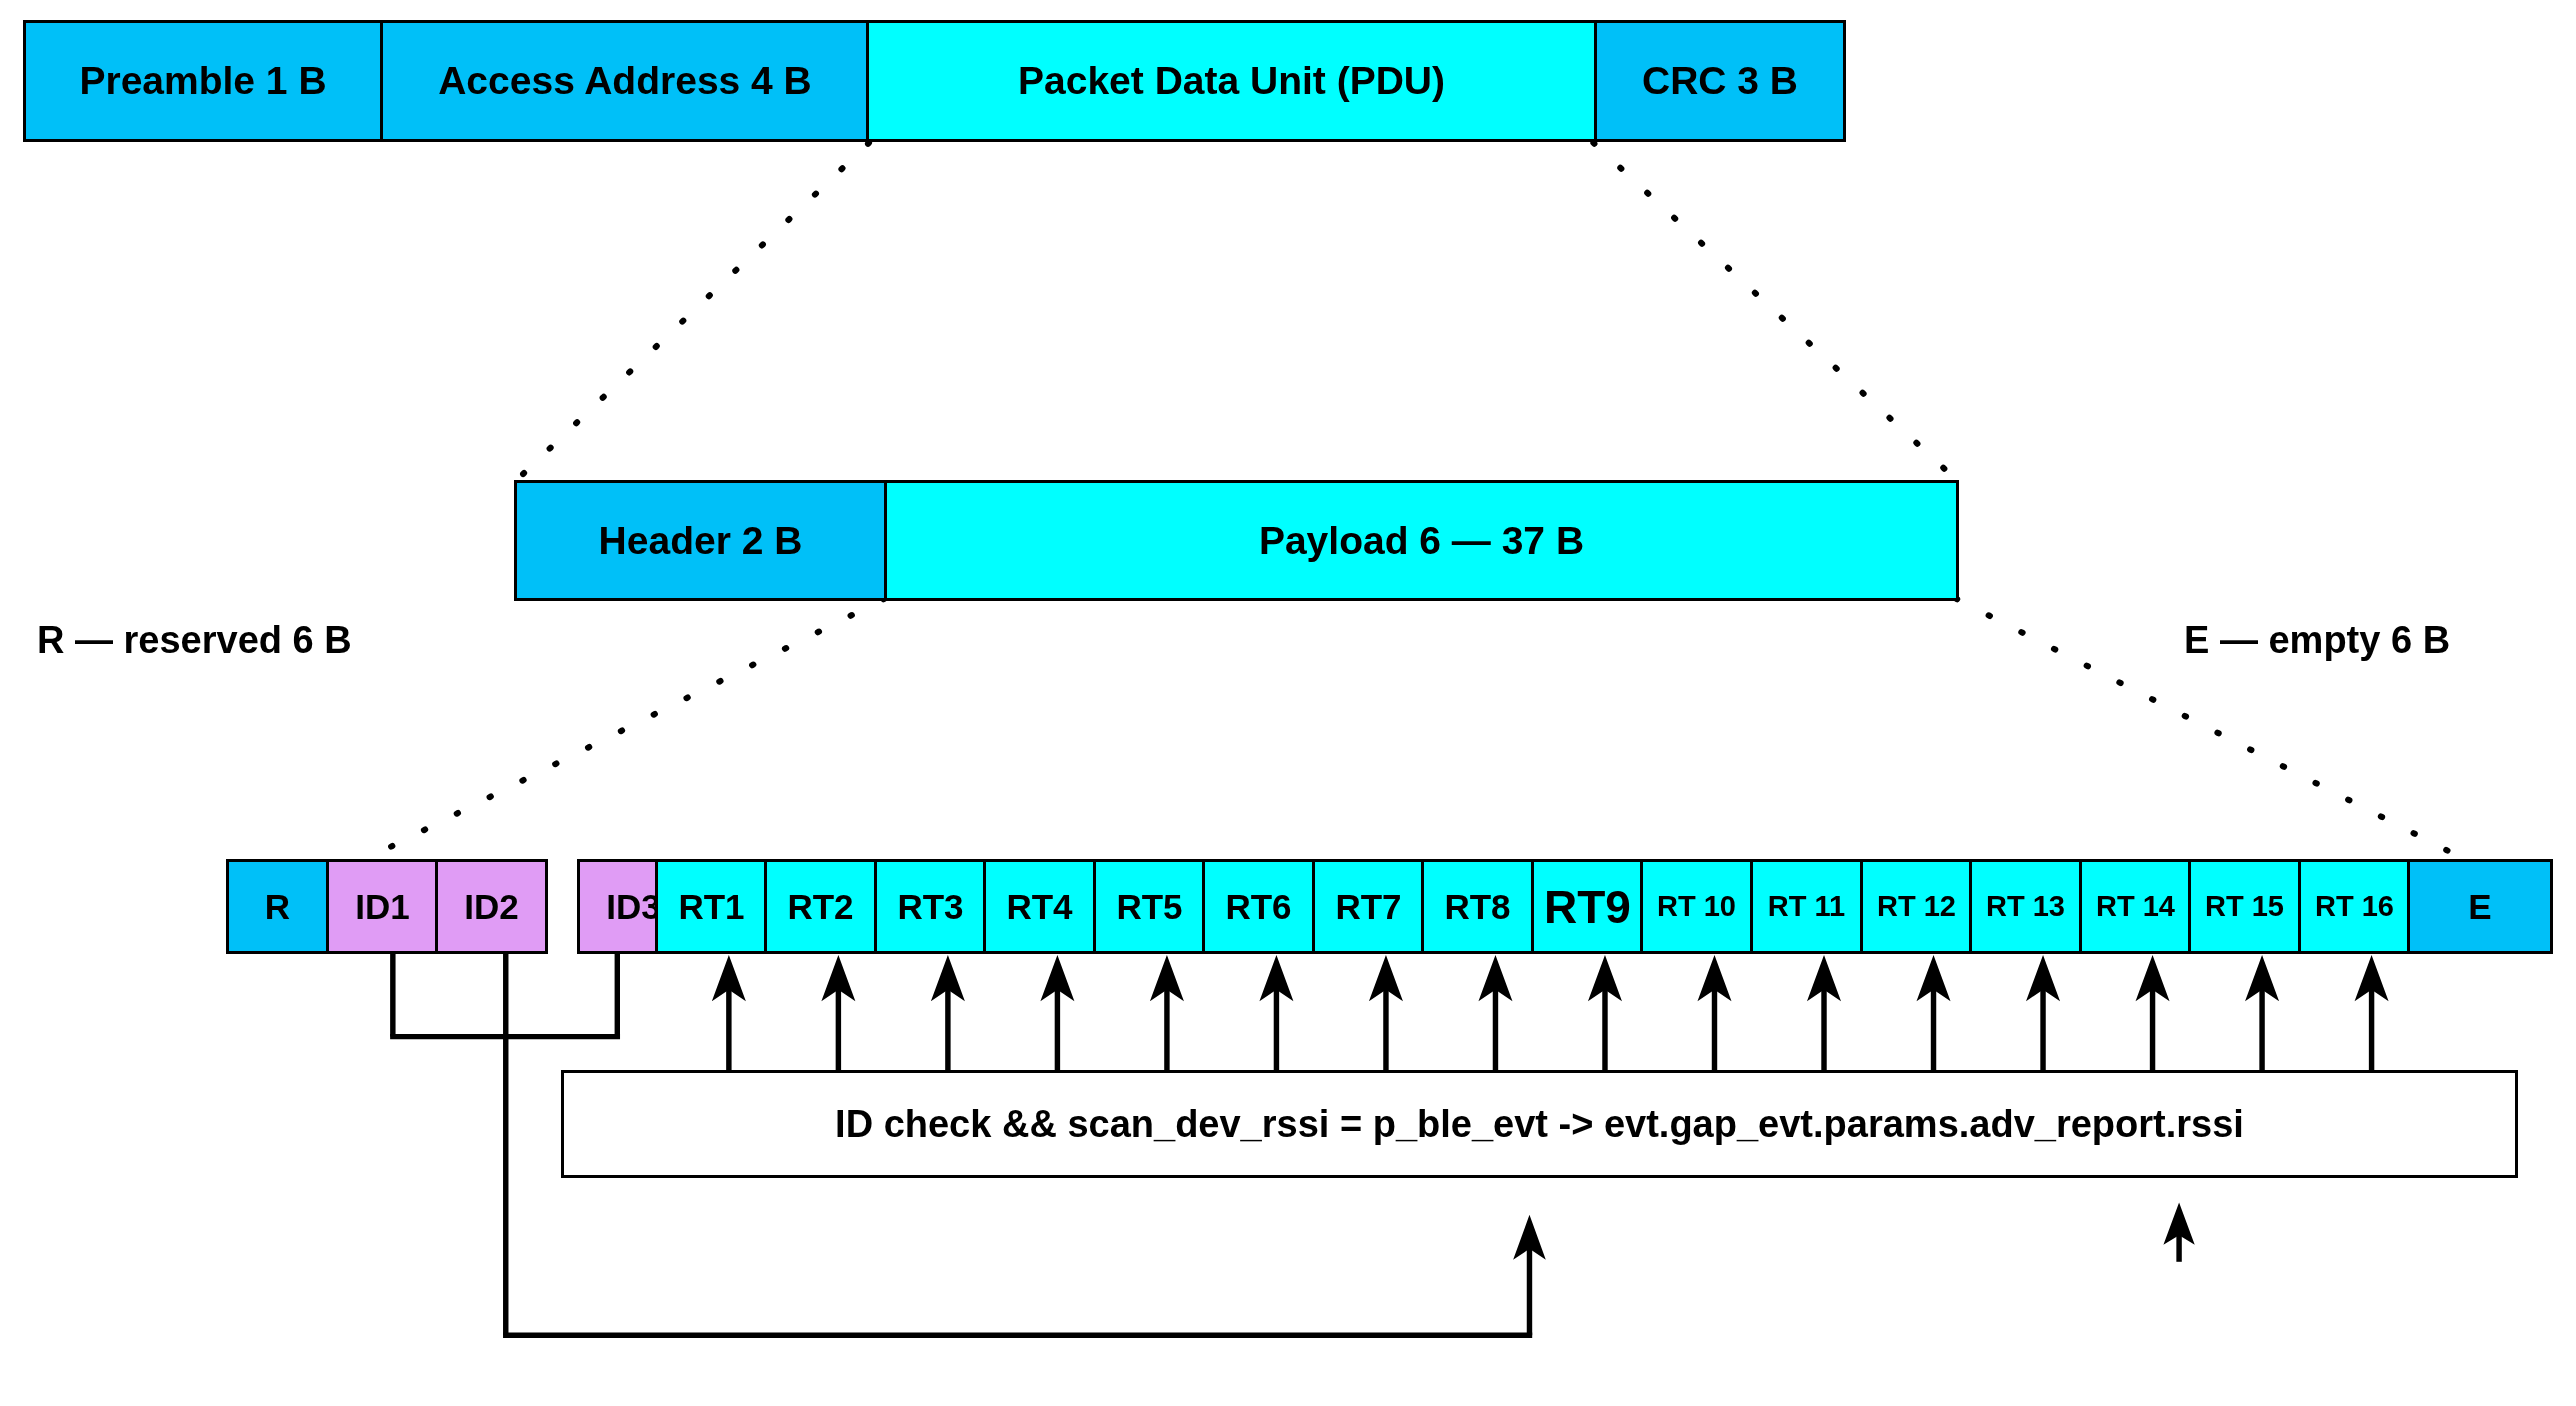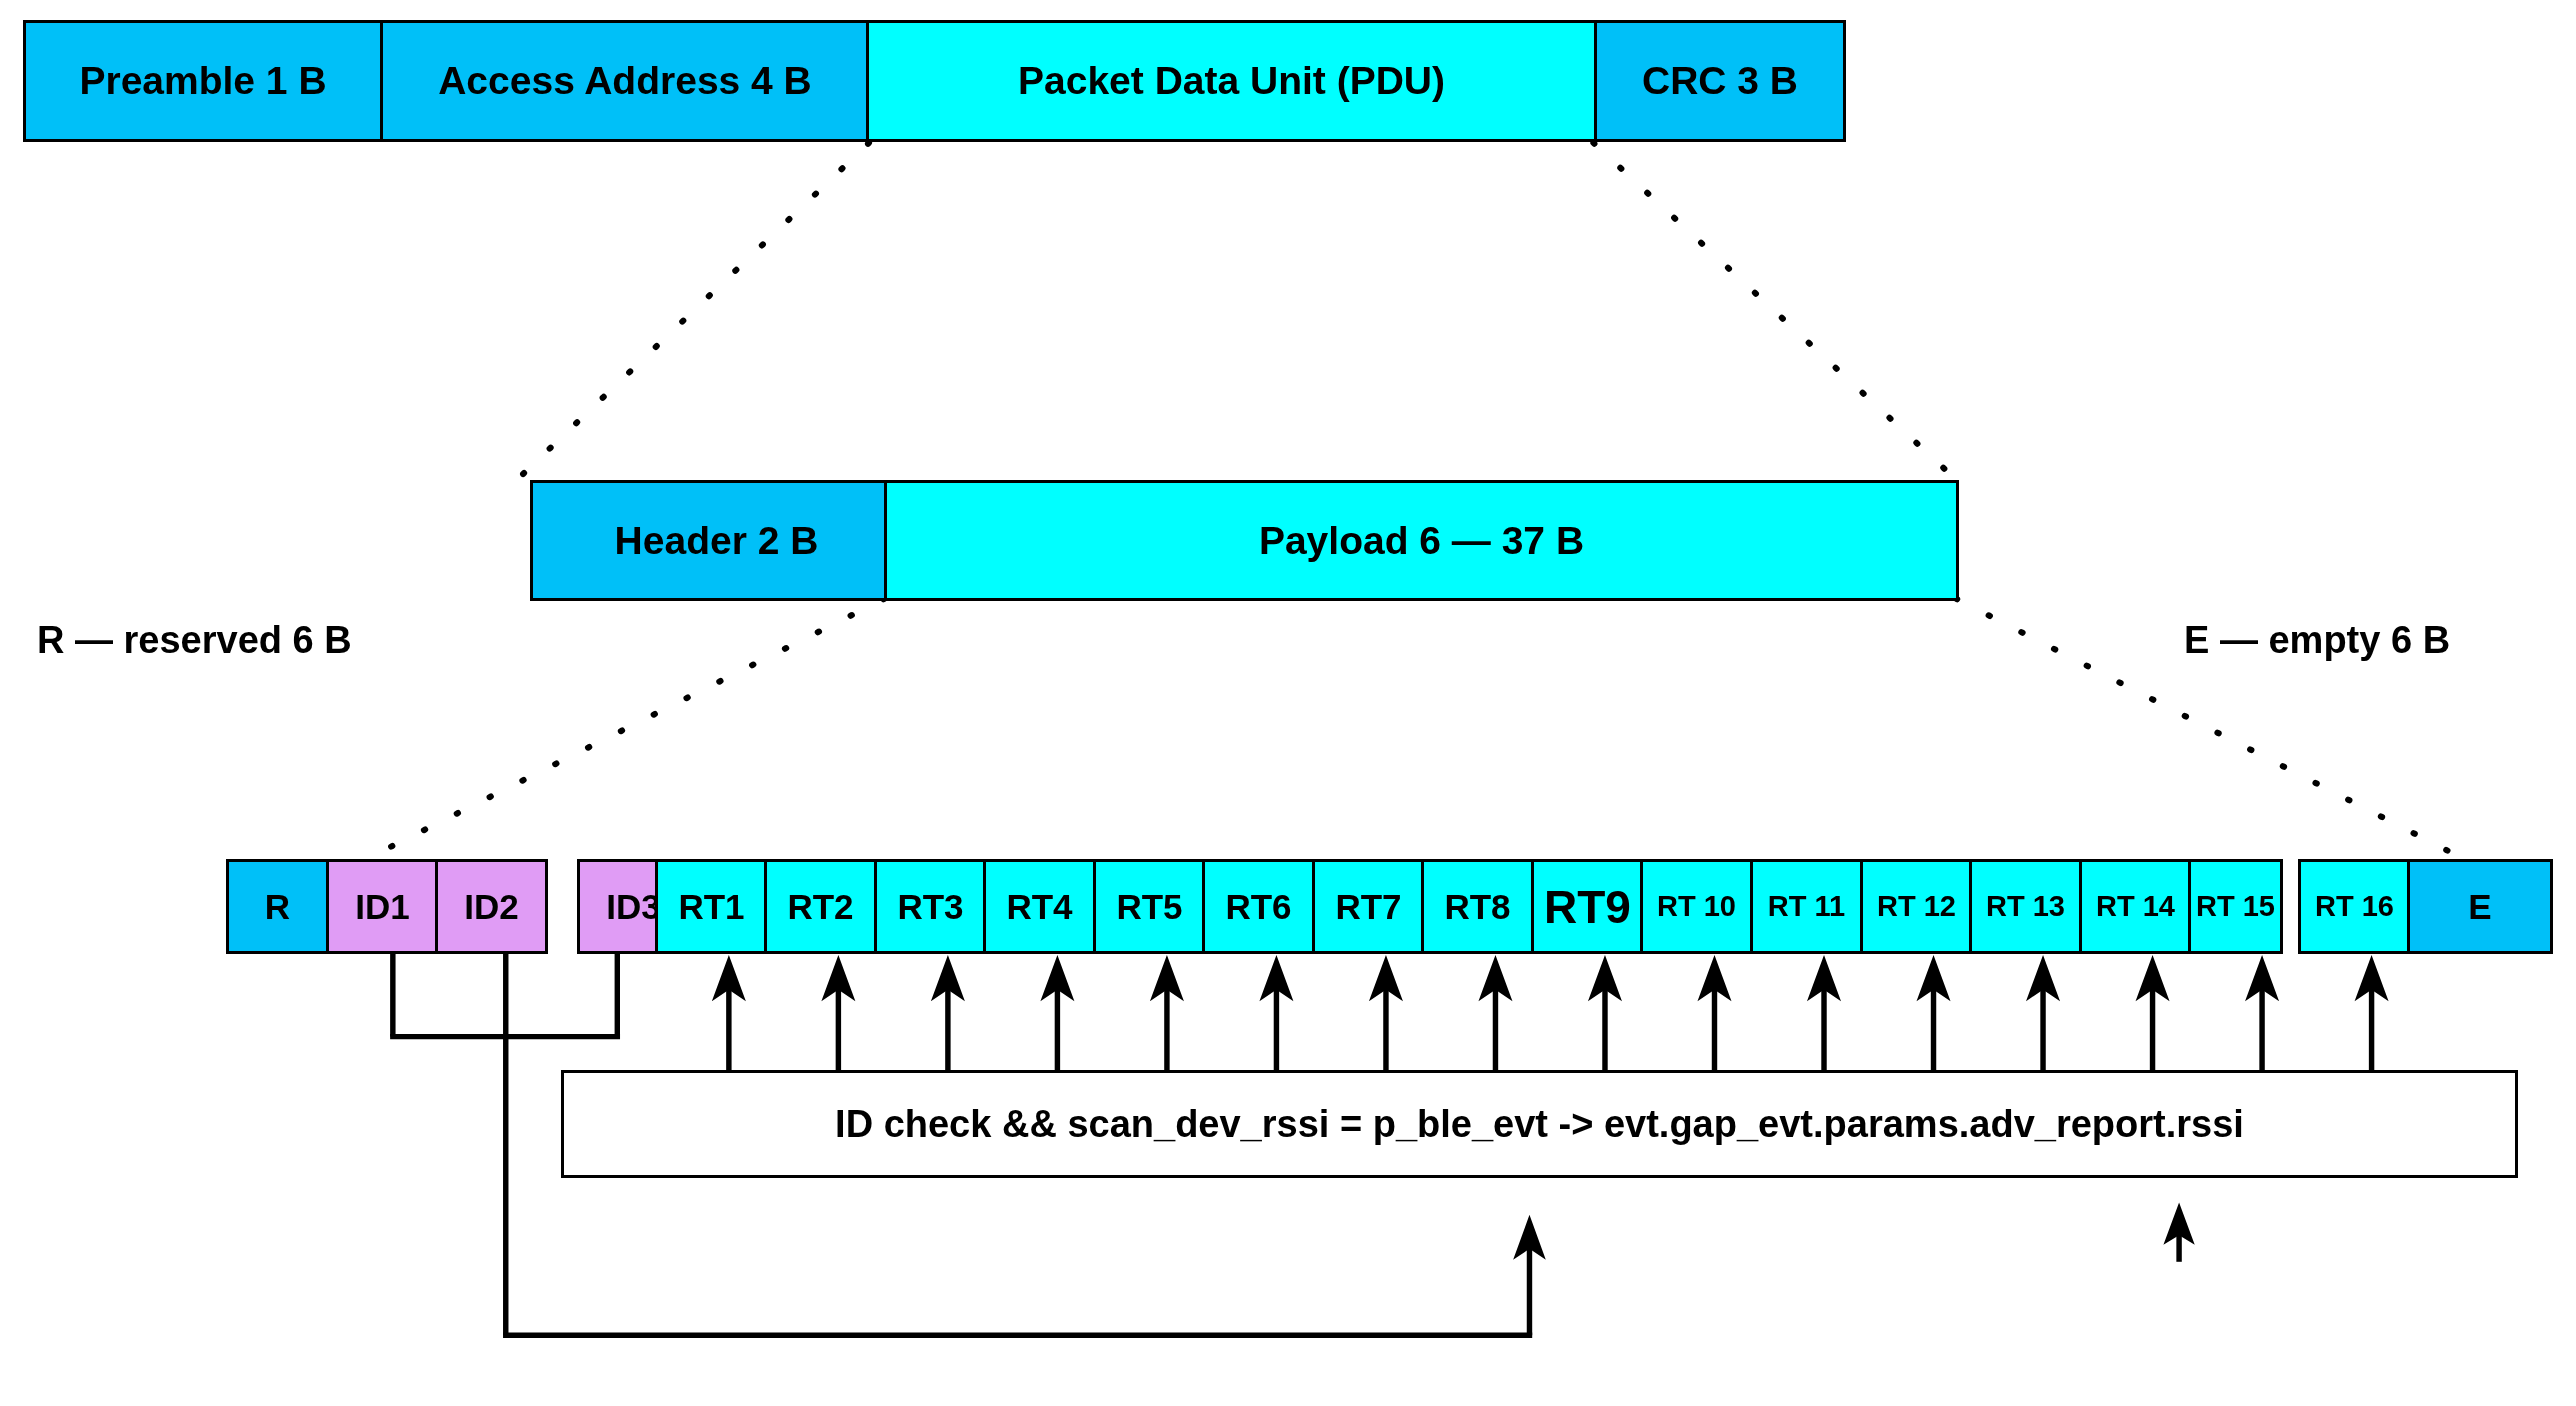--- a/index.html
+++ b/index.html
@@ -141,21 +141,21 @@
     </div>
     <div class="cell cyan" style="left:866px; top:20.4px; width:731px; height:122px; font-size:39px;">
       <span>Packet Data Unit (PDU)</span>
     </div>
     <div class="cell blue" style="left:1594px; top:20.4px; width:252px; height:122px; font-size:39px;">
       <span>CRC 3 B</span>
     </div>
   </div>
 
   <div>
-    <div class="cell blue" style="left:514px; top:480px; width:373px; height:121px; font-size:39px;margin-left:16px;">
+    <div class="cell blue" style="left:514px; top:480px; width:373px; height:121px; font-size:39px;">
       <span>Header 2 B</span>
     </div>
     <div class="cell cyan" style="left:884px; top:480px; width:1075px; height:121px; font-size:39px;">
       <span>Payload 6 — 37 B</span>
     </div>
   </div>
 
   <div class="lbl" style="left:37px; top:619px; font-size:38px;">R — reserved 6 B</div>
   <div class="lbl" style="left:2184px; top:619px; font-size:38px;">E — empty 6 B</div>
 
@@ -209,21 +209,21 @@
     </div>
     <div class="cell cyan" style="left:1860px; top:859px; width:113px; height:95px; font-size:29px;">
       <span>RT 12</span>
     </div>
     <div class="cell cyan" style="left:1969px; top:859px; width:113px; height:95px; font-size:29px;">
       <span>RT 13</span>
     </div>
     <div class="cell cyan" style="left:2079px; top:859px; width:113px; height:95px; font-size:29px;">
       <span>RT 14</span>
     </div>
-    <div class="cell cyan" style="left:2188px; top:859px; width:95px; height:95px; font-size:29px;">
+    <div class="cell cyan" style="left:2188px; top:859px; width:113px; height:95px; font-size:29px;">
       <span>RT 15</span>
     </div>
     <div class="cell cyan" style="left:2298px; top:859px; width:113px; height:95px; font-size:29px;">
       <span>RT 16</span>
     </div>
 
     <div class="cell blue" style="left:2407px; top:859px; width:146px; height:95px; font-size:35px;">
       <span>E</span>
     </div>
   </div>

